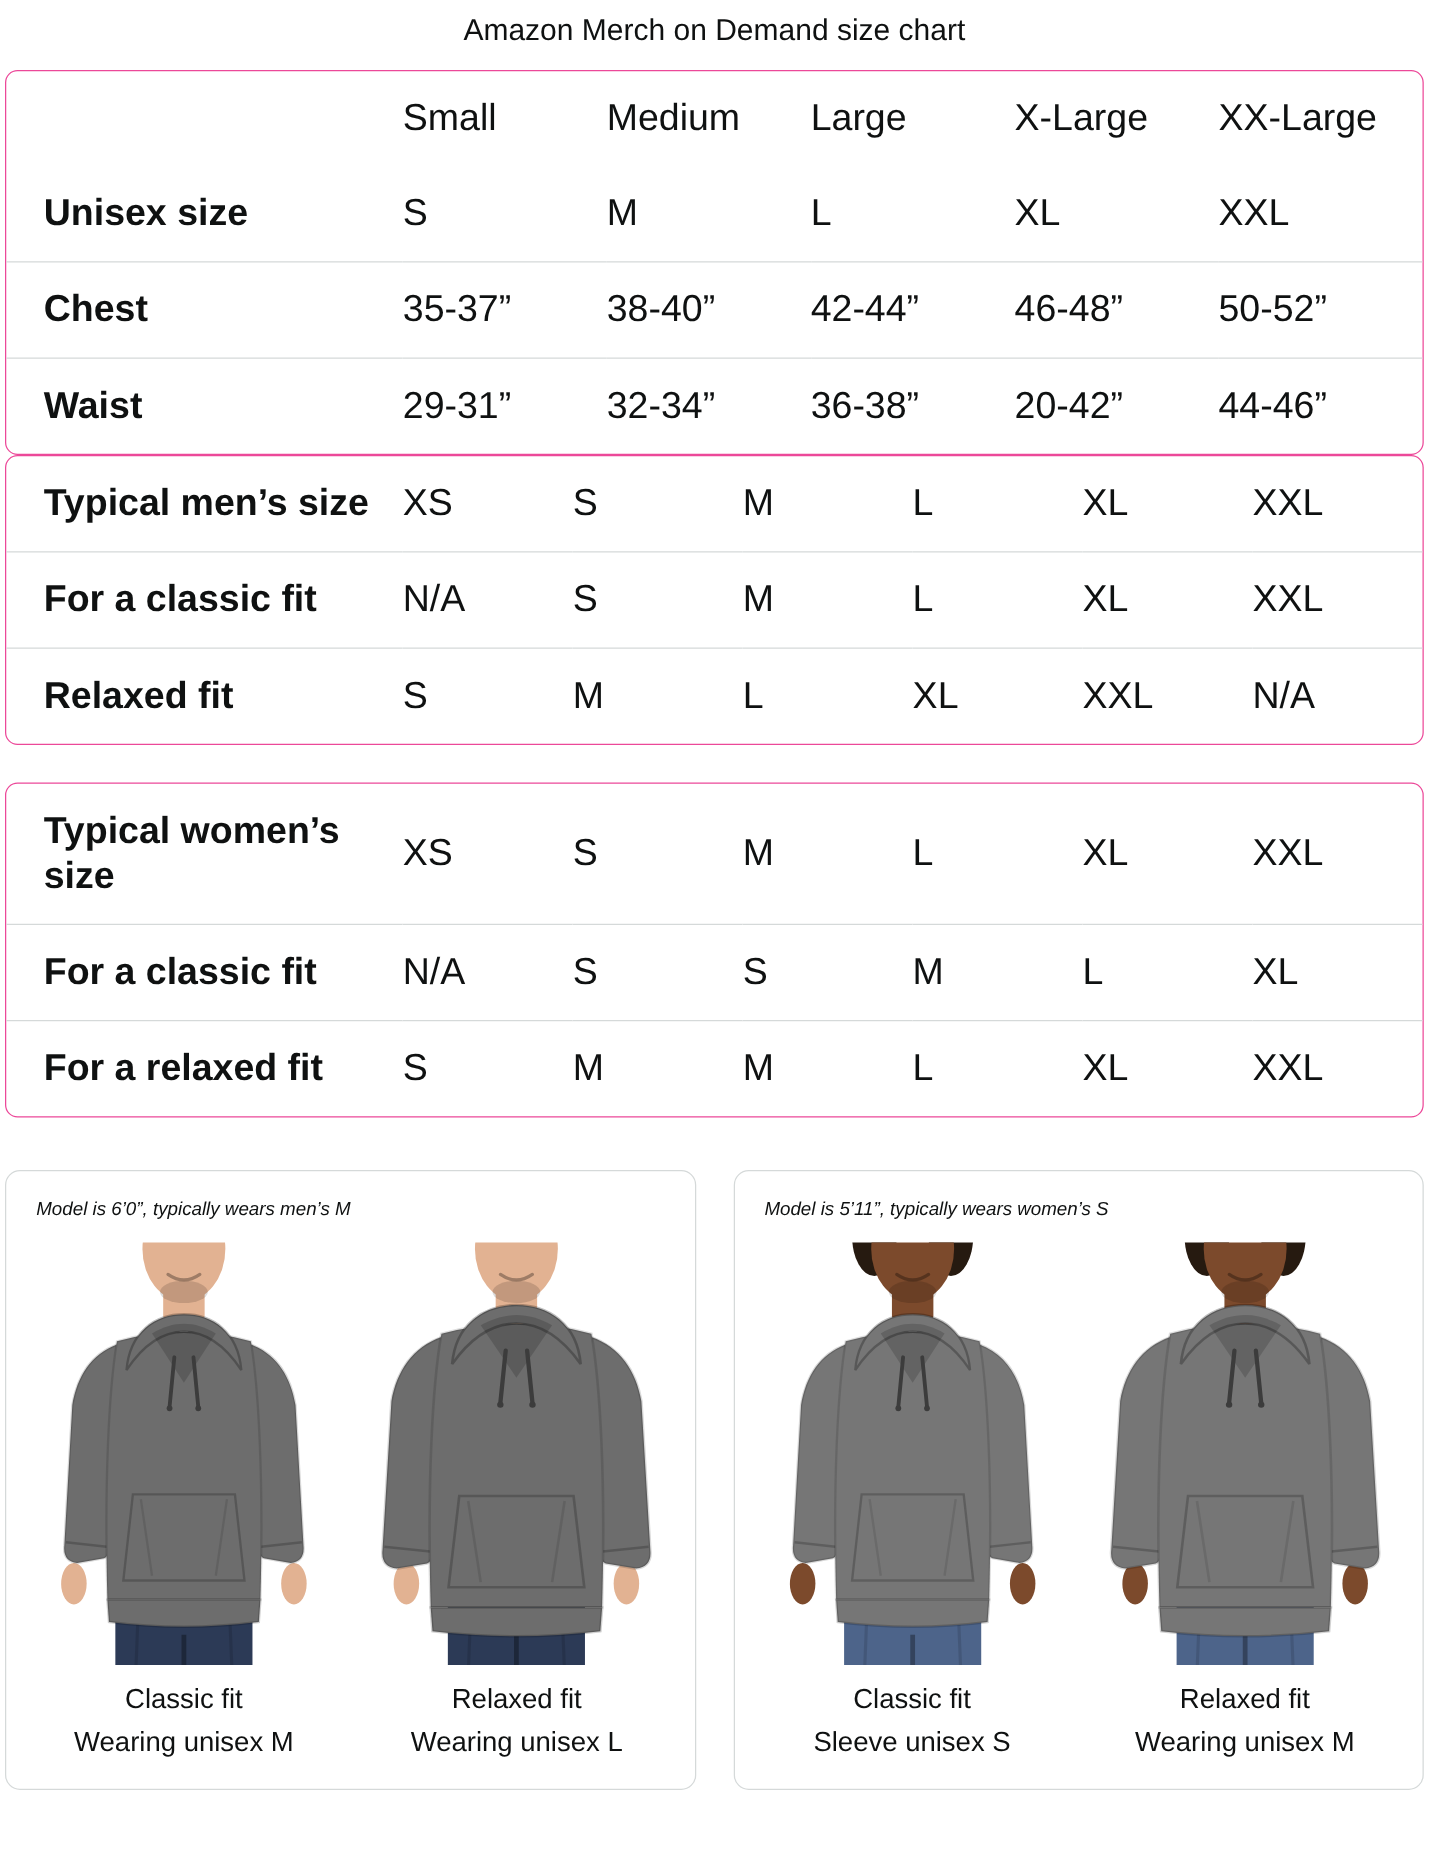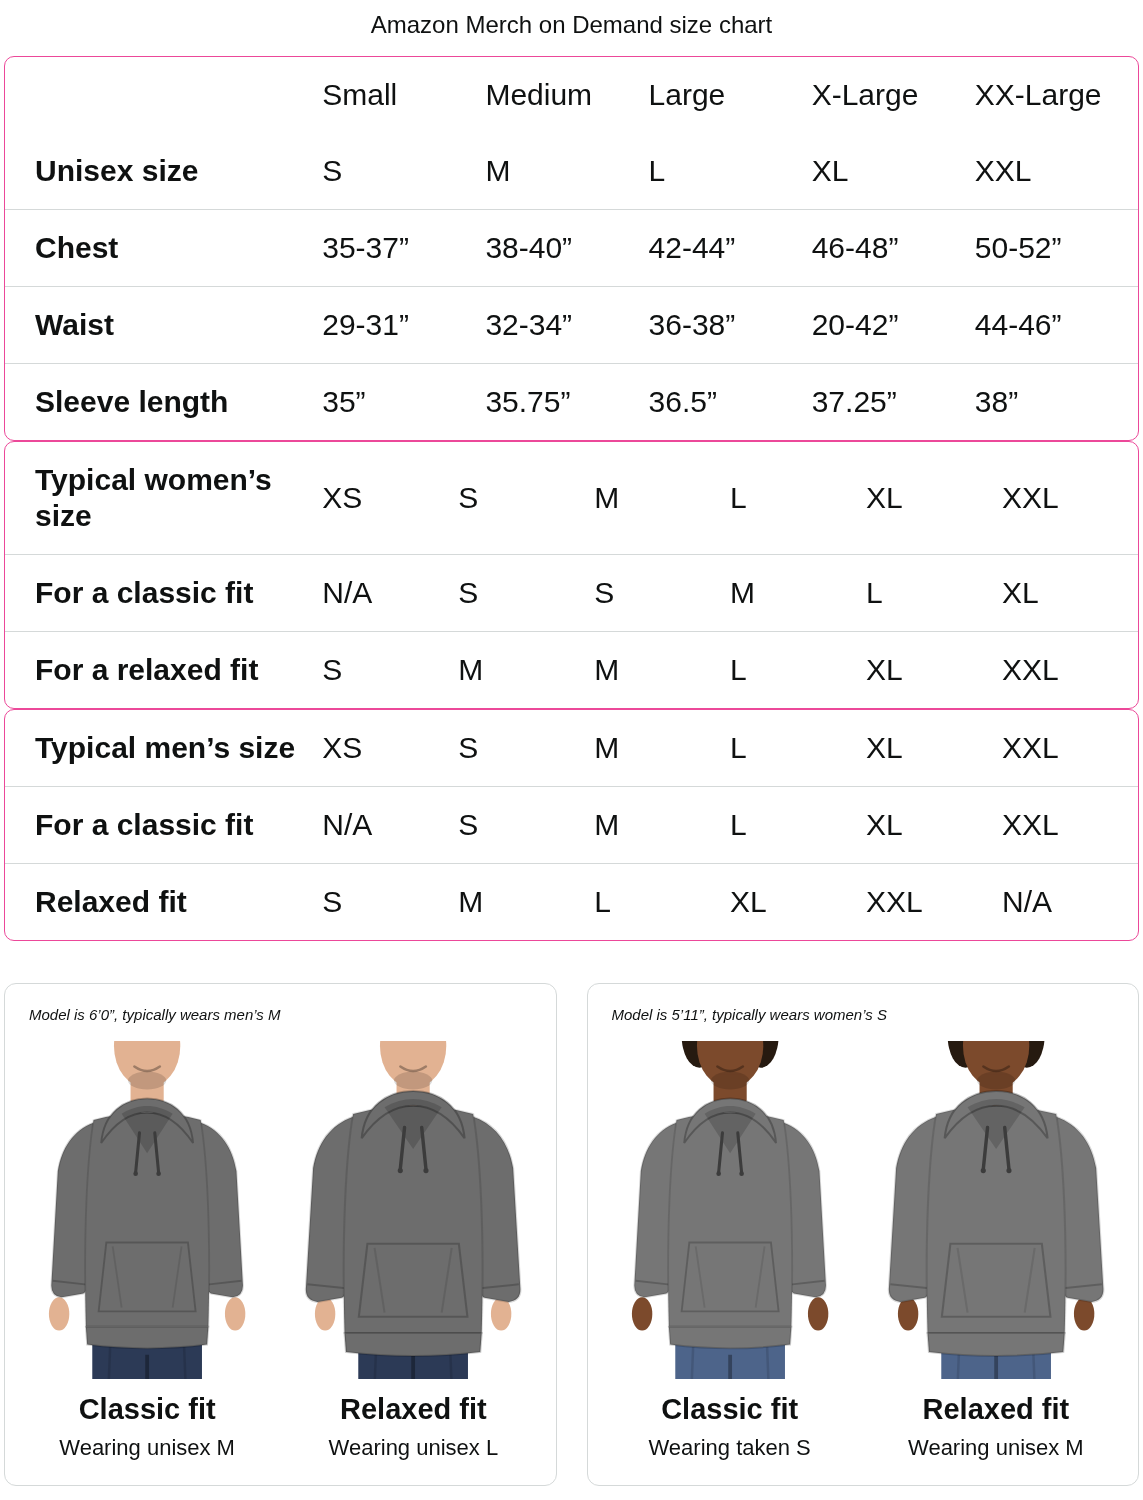--- a/index.html
+++ b/index.html
@@ -69,21 +69,21 @@
   .model-card-heading {
     font-size: 15px;
     font-weight: 400;
     margin: 0 0 16px 12px;
     line-height: 1.25;
     font-style: italic;
   }
   .figures-row { display: flex; gap: 6px; }
   .model-figure { flex: 1; margin: 0; text-align: center; }
   .model-illustration { width: 100%; height: 338px; display: block; }
-  .caption-fit { font-size: 29px; font-weight: 700; margin-top: 14px; }
+  .caption-fit { font-size: 22px; font-weight: 400; margin-top: 14px; }
   .caption-wearing { font-size: 22px; font-weight: 400; margin-top: 9px; }
 
   .svg-defs { position: absolute; width: 0; height: 0; overflow: hidden; }
 </style>
 </head>
 <body>
 
 <svg class="svg-defs" aria-hidden="true">
   <defs>
     <g id="legs-shape">
@@ -164,32 +164,65 @@
         <td>50-52”</td>
       </tr>
       <tr>
         <td class="first-col row-label">Waist</td>
         <td>29-31”</td>
         <td>32-34”</td>
         <td>36-38”</td>
         <td>20-42”</td>
         <td>44-46”</td>
       </tr>
-      <tr>
-        <td class="first-col row-label">Sleeve length</td>
-        <td>35”</td>
-        <td>35.75”</td>
-        <td>36.5”</td>
-        <td>37.25”</td>
-        <td>38”</td>
-      </tr>
     </tbody>
   </table>
 
 
+
+  <table class="chart-table mens-table">
+    <colgroup>
+        <col style="width:28%">
+        <col style="width:12%">
+        <col style="width:12%">
+        <col style="width:12%">
+        <col style="width:12%">
+        <col style="width:12%">
+        <col style="width:12%">
+      </colgroup>
+    <tbody>
+      <tr>
+        <td class="first-col row-label">Typical men’s size</td>
+        <td>XS</td>
+        <td>S</td>
+        <td>M</td>
+        <td>L</td>
+        <td>XL</td>
+        <td>XXL</td>
+      </tr>
+      <tr>
+        <td class="first-col row-label">For a classic fit</td>
+        <td>N/A</td>
+        <td>S</td>
+        <td>M</td>
+        <td>L</td>
+        <td>XL</td>
+        <td>XXL</td>
+      </tr>
+      <tr>
+        <td class="first-col row-label">Relaxed fit</td>
+        <td>S</td>
+        <td>M</td>
+        <td>L</td>
+        <td>XL</td>
+        <td>XXL</td>
+        <td>N/A</td>
+      </tr>
+    </tbody>
+  </table>
 
   <table class="chart-table">
     <colgroup>
         <col style="width:28%">
         <col style="width:12%">
         <col style="width:12%">
         <col style="width:12%">
         <col style="width:12%">
         <col style="width:12%">
         <col style="width:12%">
@@ -214,61 +247,20 @@
         <td>XL</td>
       </tr>
       <tr>
         <td class="first-col row-label">For a relaxed fit</td>
         <td>S</td>
         <td>M</td>
         <td>M</td>
         <td>L</td>
         <td>XL</td>
         <td>XXL</td>
-      </tr>
-    </tbody>
-  </table>
-
-  <table class="chart-table mens-table">
-    <colgroup>
-        <col style="width:28%">
-        <col style="width:12%">
-        <col style="width:12%">
-        <col style="width:12%">
-        <col style="width:12%">
-        <col style="width:12%">
-        <col style="width:12%">
-      </colgroup>
-    <tbody>
-      <tr>
-        <td class="first-col row-label">Typical men’s size</td>
-        <td>XS</td>
-        <td>S</td>
-        <td>M</td>
-        <td>L</td>
-        <td>XL</td>
-        <td>XXL</td>
-      </tr>
-      <tr>
-        <td class="first-col row-label">For a classic fit</td>
-        <td>N/A</td>
-        <td>S</td>
-        <td>M</td>
-        <td>L</td>
-        <td>XL</td>
-        <td>XXL</td>
-      </tr>
-      <tr>
-        <td class="first-col row-label">Relaxed fit</td>
-        <td>S</td>
-        <td>M</td>
-        <td>L</td>
-        <td>XL</td>
-        <td>XXL</td>
-        <td>N/A</td>
       </tr>
     </tbody>
   </table>
 
   <section class="model-cards">
 
     <article class="model-card">
       <h3 class="model-card-heading">Model is 6’0”, typically wears men’s M</h3>
       <div class="figures-row">
         <figure class="model-figure">
@@ -304,21 +296,21 @@
         <figure class="model-figure">
           <svg class="model-illustration" viewBox="0 0 200 265" style="--skin: #7c4a2c; --hoodie: #767676; --jeans: #4d648a;">
             <use href="#legs-shape"></use>
               <use href="#hands-shape"></use>
               <use href="#hair-shape"></use>
               <use href="#head-shape"></use>
               <use href="#torso-shape"></use>
           </svg>
           <figcaption>
             <div class="caption-fit">Classic fit</div>
-            <div class="caption-wearing">Wearing taken S</div>
+            <div class="caption-wearing">Sleeve unisex S</div>
           </figcaption>
         </figure>
         <figure class="model-figure">
           <svg class="model-illustration" viewBox="0 0 200 265" style="--skin: #7c4a2c; --hoodie: #767676; --jeans: #4d648a;">
             <use href="#legs-shape"></use>
               <use href="#hands-shape"></use>
               <use href="#hair-shape"></use>
               <use href="#head-shape"></use>
             <use href="#torso-shape" transform="translate(100 142) scale(1.12 1.06) translate(-100 -142)"></use>
           </svg>

